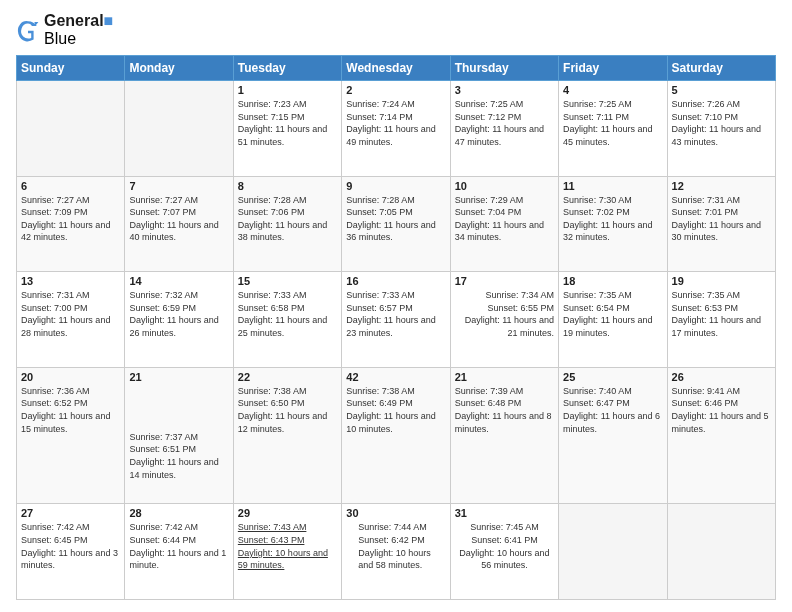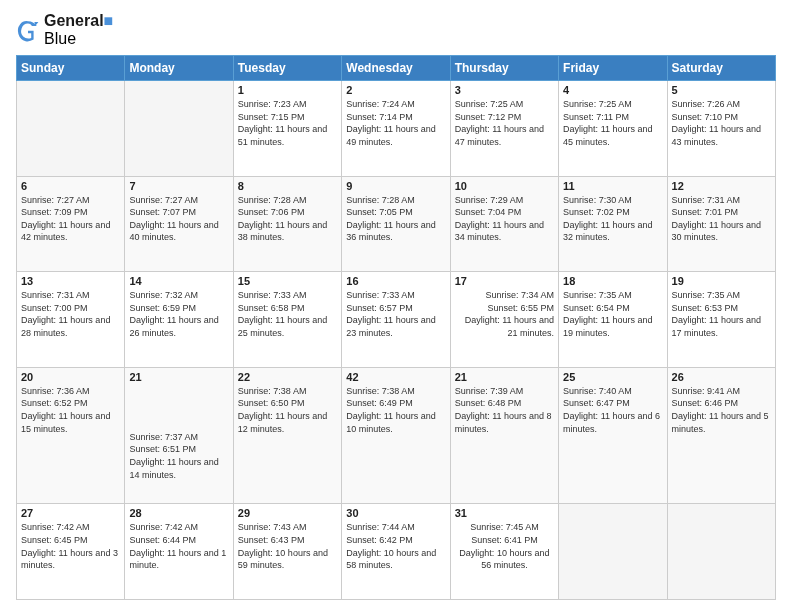--- a/index.html
+++ b/index.html
@@ -295,27 +295,27 @@
 Daylight: 11 hours and 3 minutes.</div>
           </td>
           <td>
             <span class="day-num">28</span>
             <div class="day-info" style="white-space: pre-line;">Sunrise: 7:42 AM
 Sunset: 6:44 PM
 Daylight: 11 hours and 1 minute.</div>
           </td>
           <td>
             <span class="day-num">29</span>
-            <div class="day-info" style="white-space: pre-line;">Sunrise: 7:43 AM
+            <div class="day-info" style="white-space: pre-line; text-decoration: underline;">Sunrise: 7:43 AM
 Sunset: 6:43 PM
 Daylight: 10 hours and 59 minutes.</div>
           </td>
           <td>
             <span class="day-num">30</span>
-            <div class="day-info" style="white-space: pre-line;">Sunrise: 7:44 AM
+            <div class="day-info" style="white-space: pre-line; margin-left: 12px;">Sunrise: 7:44 AM
 Sunset: 6:42 PM
 Daylight: 10 hours and 58 minutes.</div>
           </td>
           <td>
             <span class="day-num">31</span>
             <div class="day-info" style="white-space: pre-line; text-align: center;">Sunrise: 7:45 AM
 Sunset: 6:41 PM
 Daylight: 10 hours and 56 minutes.</div>
           </td>
           <td class="empty"></td>

